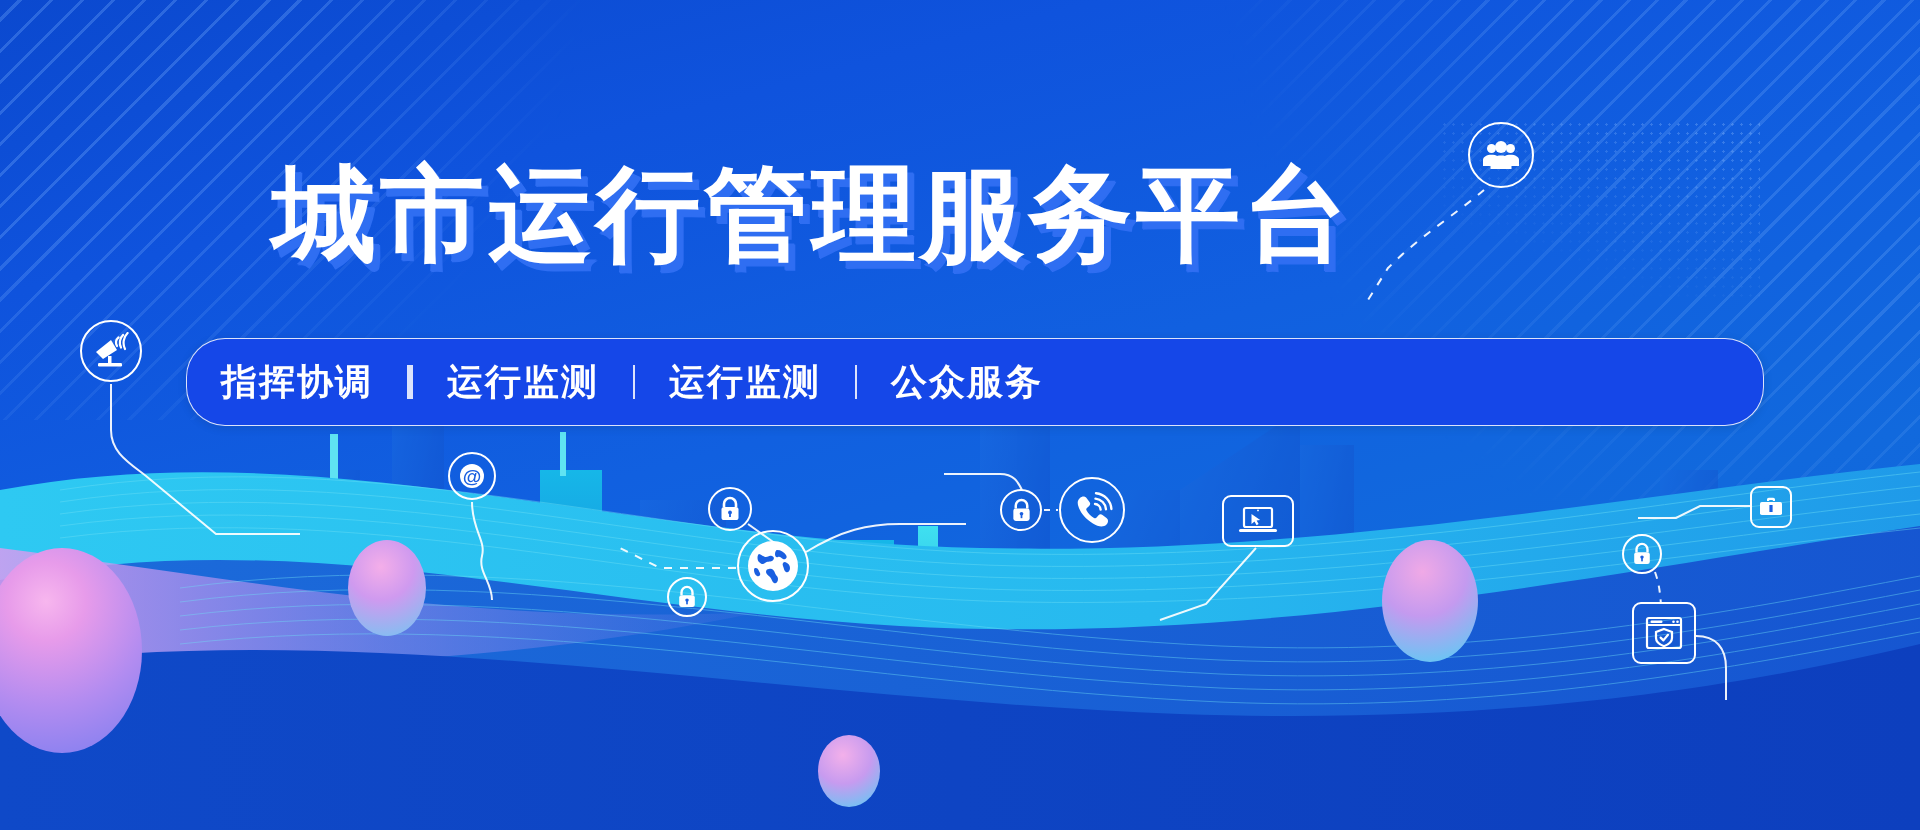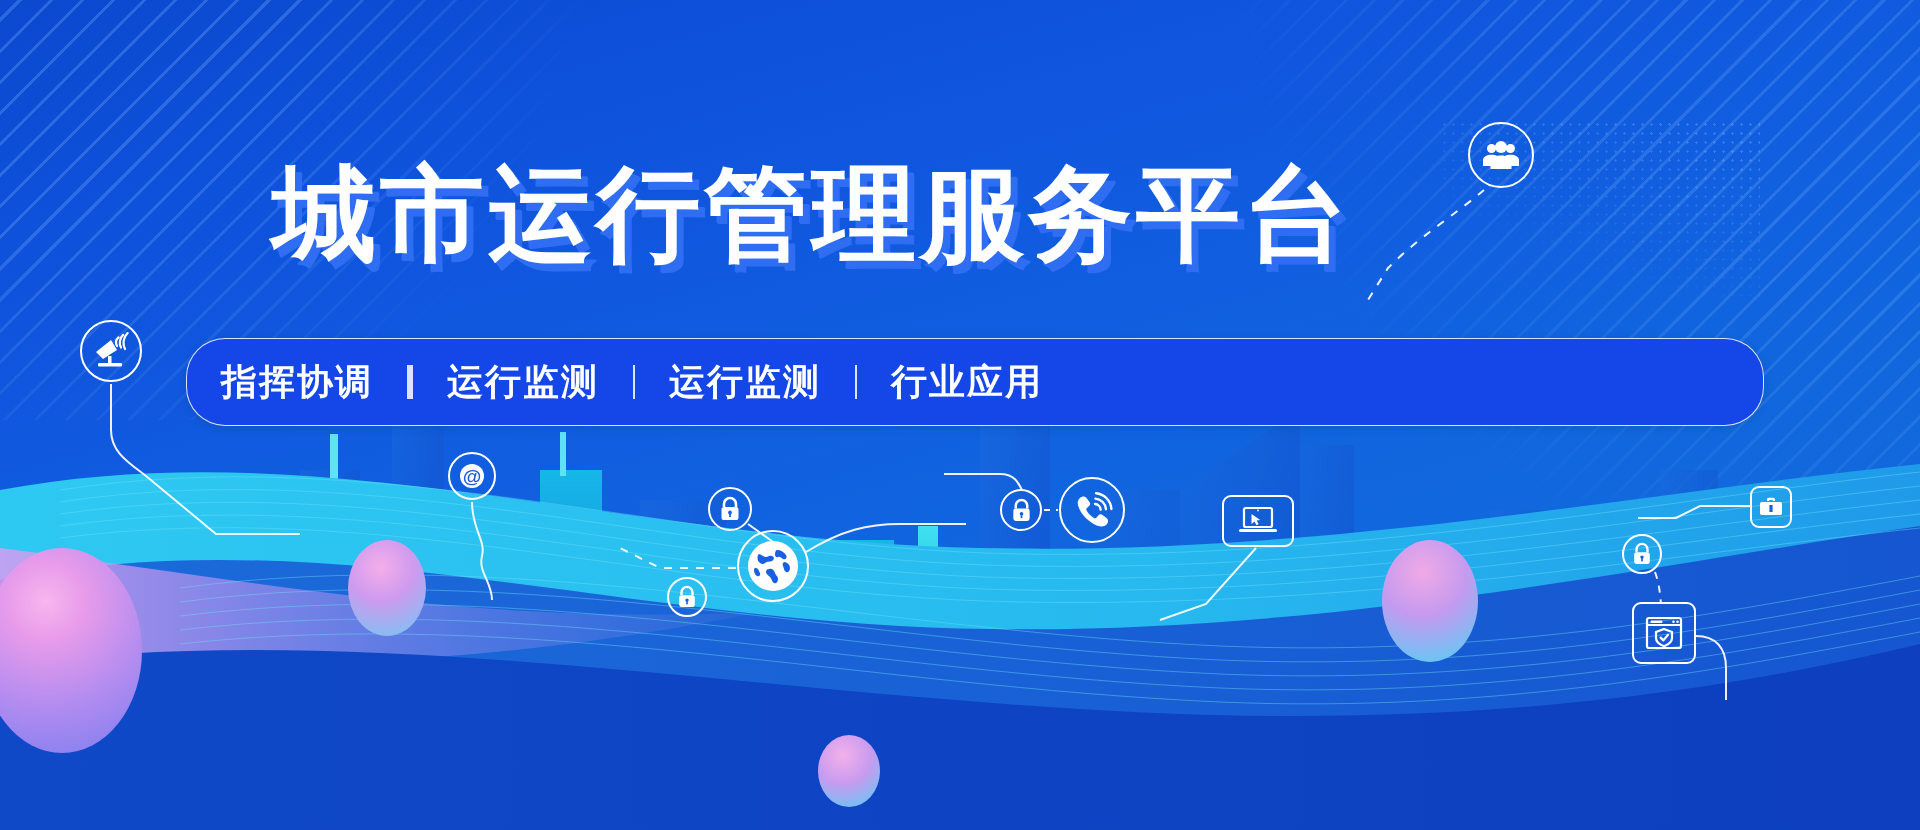--- a/index.html
+++ b/index.html
@@ -385,17 +385,17 @@
   <div class="pill">
     <div class="pill-inner">
       <div class="nav-item">指挥协调</div>
       <div class="nav-sep"></div>
       <div class="nav-sep"></div>
       <div class="nav-sep"></div>
       <div class="nav-item">运行监测</div>
       <div class="nav-sep"></div>
       <div class="nav-item">运行监测</div>
       <div class="nav-sep"></div>
-      <div class="nav-item">行业应用</div>
+      <div class="nav-item">公众服务</div>
     </div>
   </div>
 
 </div>
 
 </body></html>

